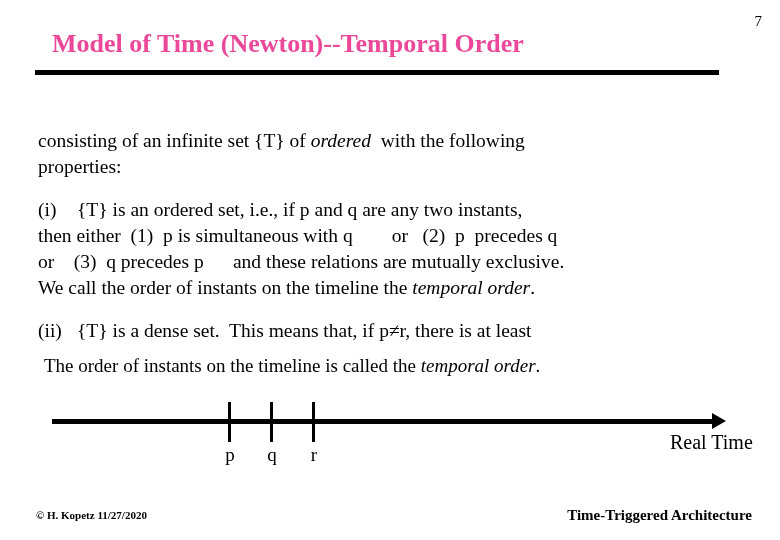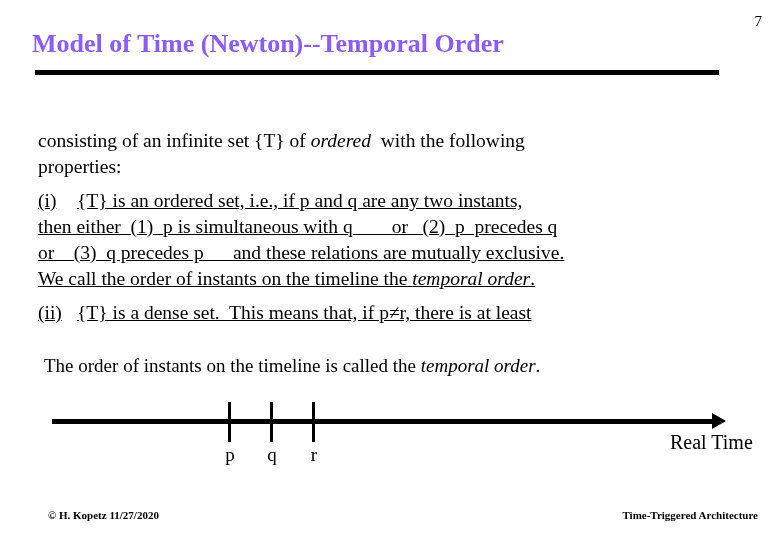--- a/index.html
+++ b/index.html
@@ -22,28 +22,28 @@
     top: 14px;
     right: 18px;
     font-size: 15px;
     line-height: 1;
     color: #000;
   }
 
   
   .slide-title {
     position: absolute;
-    left: 32px;
+    left: 52px;
     top: 28px;
     width: 690px;
     font-size: 26px;
     font-weight: bold;
     line-height: 32px;
     letter-spacing: 0px;
-    color: #8b5cf6;
+    color: #ec4899;
     white-space: nowrap;
   }
 
   .title-rule {
     position: absolute;
     left: 35px;
     top: 70px;
     width: 684px;
     height: 5px;
     background: #000;
@@ -57,22 +57,21 @@
     width: 700px;
   }
   .para {
     font-size: 19.5px;
     line-height: 26px;
     color: #000;
     white-space: pre-wrap;
     margin: 0;
   }
   .para.gap-top {
-    margin-top: 8px;
-    text-decoration: underline;
+    margin-top: 17px;
   }
   .ital {
     font-style: italic;
   }
 
   
   .timeline-caption {
     position: absolute;
     left: 44px;
     top: 354px;
@@ -127,32 +126,32 @@
     left: 670px;
     top: 34px;
     font-size: 20px;
     line-height: 24px;
     white-space: nowrap;
   }
 
   
   .footer-left {
     position: absolute;
-    left: 48px;
+    left: 36px;
     bottom: 18px;
     font-size: 11px;
     font-weight: bold;
     line-height: 14px;
     white-space: nowrap;
   }
   .footer-right {
     position: absolute;
-    right: 22px;
+    right: 28px;
     bottom: 18px;
-    font-size: 11px;
+    font-size: 15px;
     font-weight: bold;
     line-height: 14px;
     white-space: nowrap;
   }
 </style>
 </head>
 <body>
 
 <div class="page-number">7</div>
 

